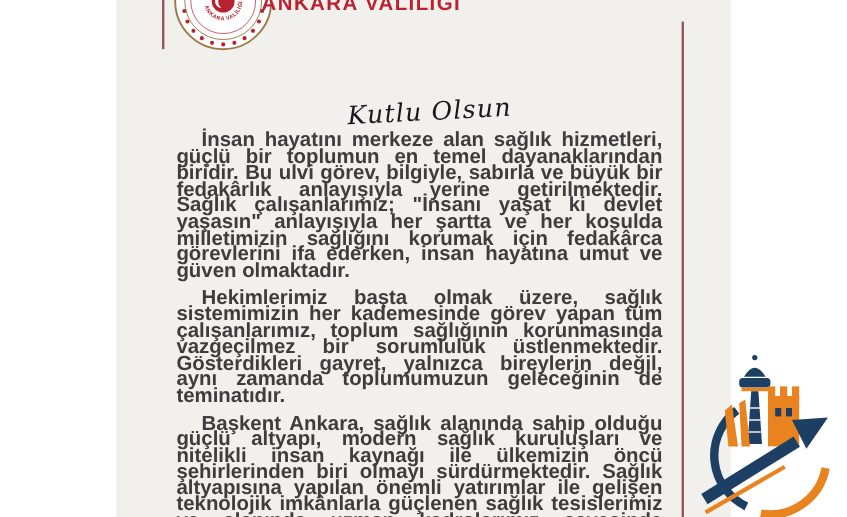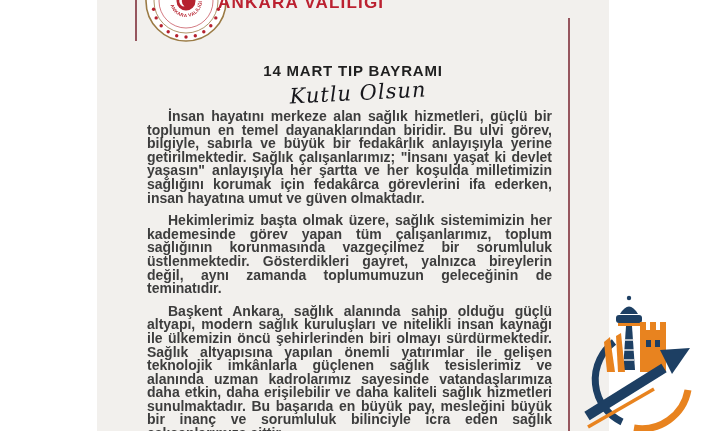--- a/index.html
+++ b/index.html
@@ -30,21 +30,21 @@
   }
   .script-greeting{
     position:absolute;left:10px;right:0;top:81px;text-align:center;
     font-family:"DejaVu Serif",serif;font-style:italic;font-size:21px;
     color:#17171c;transform:rotate(-3deg);letter-spacing:1px;
   }
   .body-text{
     position:absolute;left:50px;right:57px;top:110px;
   }
   .body-text p{
-    margin:0 0 9px 0;font-size:14px;line-height:13.6px;color:#3d3d3d;
+    margin:0 0 9px 0;font-size:17px;line-height:13.6px;color:#3d3d3d;
     text-align:justify;text-indent:21px;font-weight:600;
   }
   .city-logo{
     position:absolute;left:582px;top:292px;width:124px;height:139px;z-index:5;
   }
 </style>
 </head>
 <body>
 
 <div class="doc">
@@ -74,21 +74,20 @@
     </defs>
     <text font-size="4.6" fill="#b6222f" font-weight="bold" letter-spacing="0.4">
       <textPath href="#sealTextArc" startOffset="8%">ANKARA VALİLİĞİ</textPath>
     </text>
     <circle cx="42" cy="1" r="9.5" fill="#b6222f"></circle>
     <path d="M 40.5 6.5 A 6.5 6.5 0 0 1 40.5 -4 A 5 5 0 0 0 40.5 6.5 Z" fill="#ffffff"></path>
   </svg>
 
   <div class="org-name">ANKARA VALİLİĞİ</div>
 
-  <div class="title">14 MART TIP BAYRAMI</div>
 
   <div class="script-greeting">Kutlu Olsun</div>
 
   <div class="body-text">
     <p>İnsan hayatını merkeze alan sağlık hizmetleri, güçlü bir toplumun en temel dayanaklarından biridir. Bu ulvi görev, bilgiyle, sabırla ve büyük bir fedakârlık anlayışıyla yerine getirilmektedir. Sağlık çalışanlarımız; "İnsanı yaşat ki devlet yaşasın" anlayışıyla her şartta ve her koşulda milletimizin sağlığını korumak için fedakârca görevlerini ifa ederken, insan hayatına umut ve güven olmaktadır.</p>
     <p>Hekimlerimiz başta olmak üzere, sağlık sistemimizin her kademesinde görev yapan tüm çalışanlarımız, toplum sağlığının korunmasında vazgeçilmez bir sorumluluk üstlenmektedir. Gösterdikleri gayret, yalnızca bireylerin değil, aynı zamanda toplumumuzun geleceğinin de teminatıdır.</p>
     <p>Başkent Ankara, sağlık alanında sahip olduğu güçlü altyapı, modern sağlık kuruluşları ve nitelikli insan kaynağı ile ülkemizin öncü şehirlerinden biri olmayı sürdürmektedir. Sağlık altyapısına yapılan önemli yatırımlar ile gelişen teknolojik imkânlarla güçlenen sağlık tesislerimiz ve alanında uzman kadrolarımız sayesinde vatandaşlarımıza daha etkin, daha erişilebilir ve daha kaliteli sağlık hizmetleri sunulmaktadır. Bu başarıda en büyük pay, mesleğini büyük bir inanç ve sorumluluk bilinciyle icra eden sağlık çalışanlarımıza aittir.</p>
   </div>
 
 </div>

